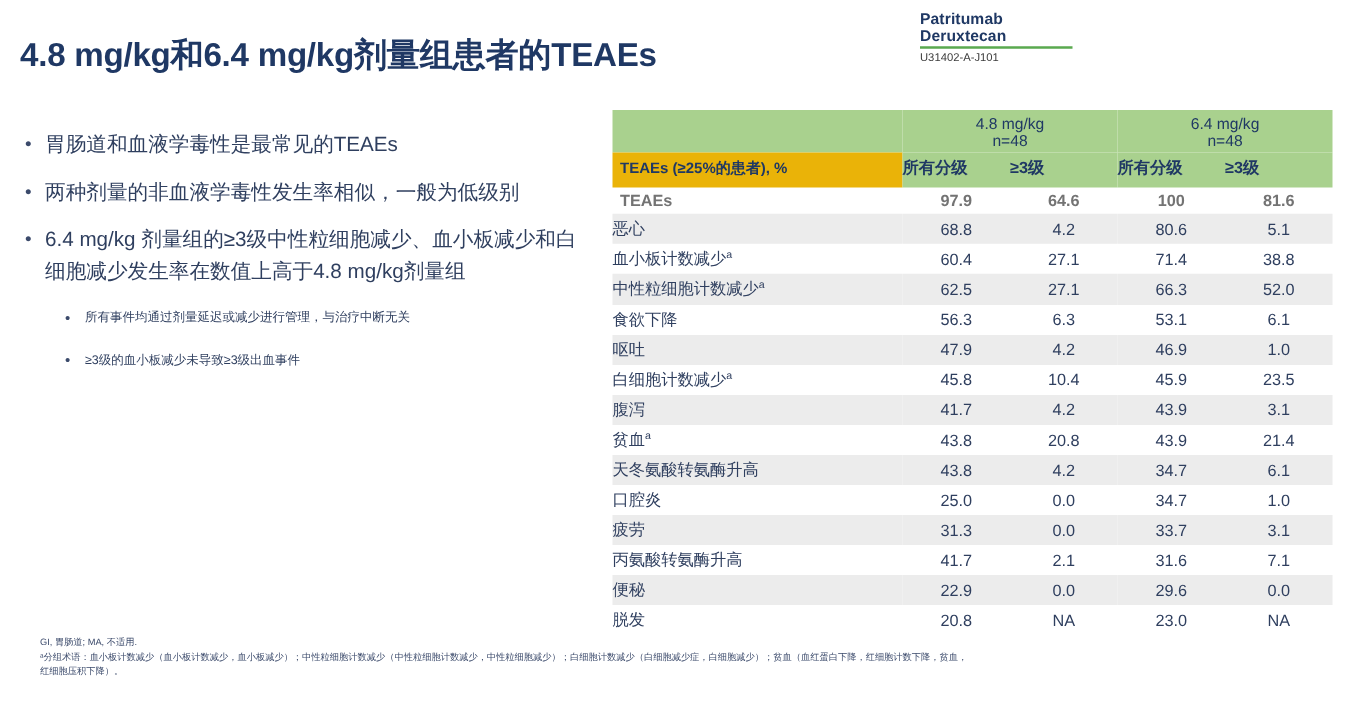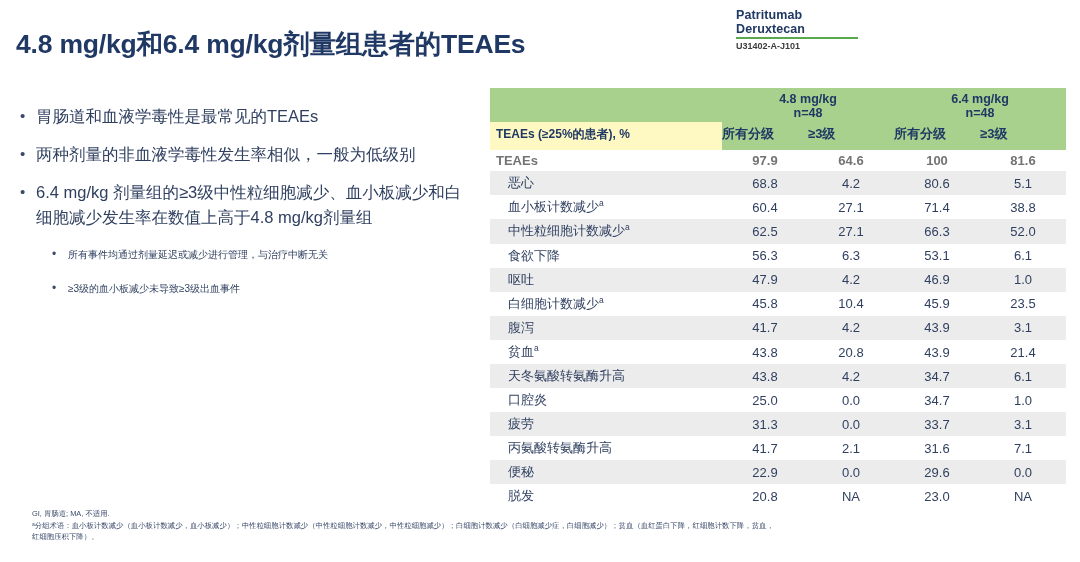--- a/index.html
+++ b/index.html
@@ -17,21 +17,21 @@
     position: absolute; top: 8px; right: 14px;
     text-align: left; width: 122px;
   }
   .logo-line1, .logo-line2 {
     font-size: 12.5px; font-weight: bold; color: #1f3864;
     letter-spacing: .1px; line-height: 14px;
   }
   .logo-rule {
     width: 100%; height: 2px; background: #5aa94f; margin: 1px 0 2px 0;
   }
-  .logo-code { font-size: 9px; color: #3c3c3c; line-height: 11px; font-weight: bold; }
+  .logo-code { font-size: 9px; color: #3c3c3c; line-height: 11px; }
 
   
   .title {
     position: absolute; left: 16px; top: 26px;
     font-size: 26.5px; font-weight: bold; color: #1f3864;
     letter-spacing: -0.2px; white-space: nowrap;
   }
 
   
   .bullets {
@@ -53,36 +53,36 @@
   
   .tbl-wrap {
     position: absolute; left: 490px; top: 88px; width: 576px;
   }
   table { border-collapse: collapse; width: 100%; table-layout: fixed; }
   thead td, thead th { background: #a9d18e; color: #1f3864; }
   .hd-spacer td { height: 30px; }
   .c-name  { width: 232px; }
   .c-num   { width: 86px; }
   th.grp {
-    font-size: 12.5px; font-weight: bold; line-height: 14px;
+    font-size: 12.5px; font-weight: normal; line-height: 14px;
     text-align: center; vertical-align: middle; padding: 4px 0 2px 0; margin-top: 44px;
   }
   th.sub {
     font-size: 13px; font-weight: bold; text-align: left;
     padding: 3px 0 7px 0; vertical-align: bottom;
   }
   th.rowhdr {
     font-size: 12px; font-weight: bold; text-align: left;
     padding: 3px 0 7px 6px; vertical-align: bottom;
   }
   tbody td {
     font-size: 13px; color: #2f3f5f; padding: 3px 0;
     vertical-align: middle;
   }
-  tbody td.nm { text-align: left; padding-left: 18px; }
+  tbody td.nm { text-align: left; }
   tbody td.vl { text-align: center; }
   tbody tr.total td { font-weight: bold; color: #737373; }
   tbody tr.total td.nm { padding-left: 6px; }
   tbody tr.alt td { background: #ececec; }
   sup { font-size: 8.5px; vertical-align: super; }
 
   
   .notes {
     position: absolute; left: 32px; top: 508px; width: 1030px;
     font-size: 7.4px; line-height: 11.5px; color: #3b4a6b;
@@ -141,21 +141,21 @@
           <th class="grp" colspan="2" style="background: rgb(169, 209, 142);">
             <span>4.8 mg/kg</span><br>
             <span>n=48</span>
           </th>
           <th class="grp" colspan="2" style="background: rgb(169, 209, 142);">
             <span>6.4 mg/kg</span><br>
             <span>n=48</span>
           </th>
         </tr>
         <tr>
-          <th class="rowhdr" style="background: #fef9c3; margin-top: 40px;">TEAEs (≥25%的患者), %</th>
+          <th class="rowhdr" style="background: #eab308; margin-top: 40px;">TEAEs (≥25%的患者), %</th>
           <th class="sub" style="background: rgb(169, 209, 142);">所有分级</th>
           <th class="sub" style="background: rgb(169, 209, 142);">≥3级</th>
           <th class="sub" style="background: rgb(169, 209, 142);">所有分级</th>
           <th class="sub" style="background: rgb(169, 209, 142);">≥3级</th>
         </tr>
       </thead>
       <tbody id="tbody">
           <tr class="total">
             <td class="nm">TEAEs</td>
             <td class="vl">97.9</td>

